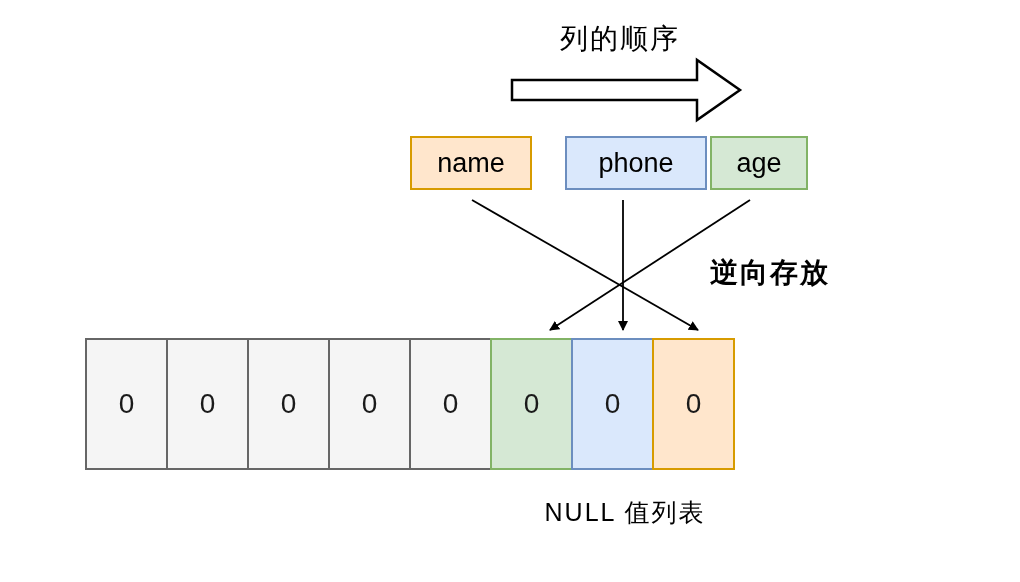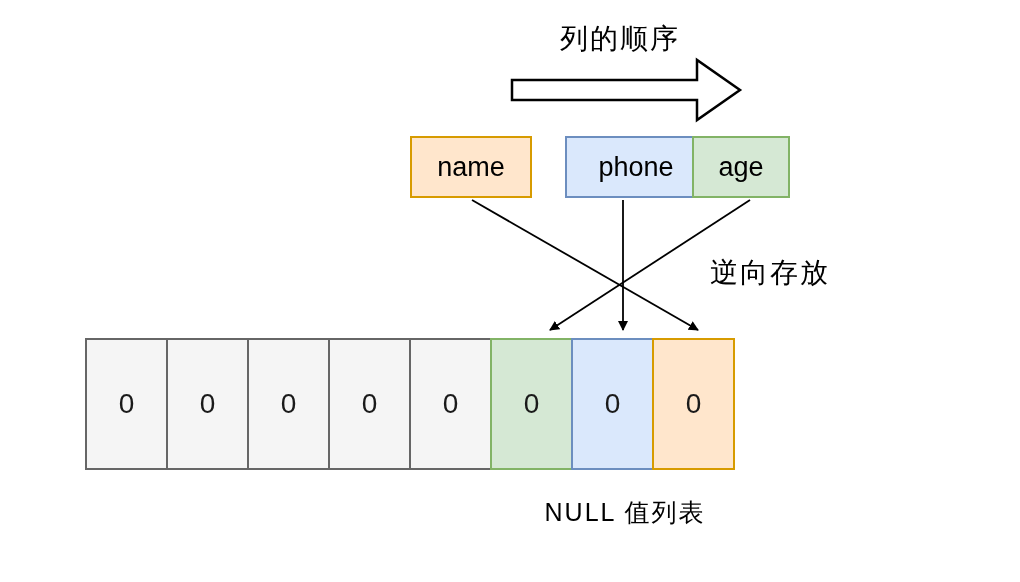--- a/index.html
+++ b/index.html
@@ -31,49 +31,50 @@
 
   .big-arrow {
     position: absolute;
     left: 508px;
     top: 55px;
   }
 
   .col-box {
     position: absolute;
     top: 136px;
-    height: 62px;
+    height: 54px;
     box-sizing: border-box;
     border: 2px solid;
     display: flex;
     align-items: center;
     justify-content: center;
     font-size: 27px;
   }
   .col-box.orange { background: var(--orange-fill, #ffe6cc); border-color: var(--orange-border, #d79b00); }
   .col-box.blue   { background: var(--blue-fill, #dae8fc);   border-color: var(--blue-border, #6c8ebf); margin-left: 12px; }
   .col-box.green  { background: var(--green-fill, #d5e8d4);  border-color: var(--green-border, #82b366); }
   .col-box.name  { left: 410px; width: 122px; }
   .col-box.phone { left: 553px; width: 142px; }
-  .col-box.age   { left: 692px; width: 98px; align-items: center;  }
+  .col-box.age   { left: 710px; width: 98px; align-items: center;  }
 
   .connectors {
     position: absolute;
     left: 0;
     top: 0;
     pointer-events: none;
   }
 
   .annotation {
     position: absolute;
     left: 710px;
     top: 254px;
     font-size: 28px;
     letter-spacing: 2px;
     color: #000000;
+    font-weight: bold;
   }
 
   .row {
     position: absolute;
     left: 85px;
     top: 338px;
     display: flex;
   }
   .cell {
     width: 83px;

